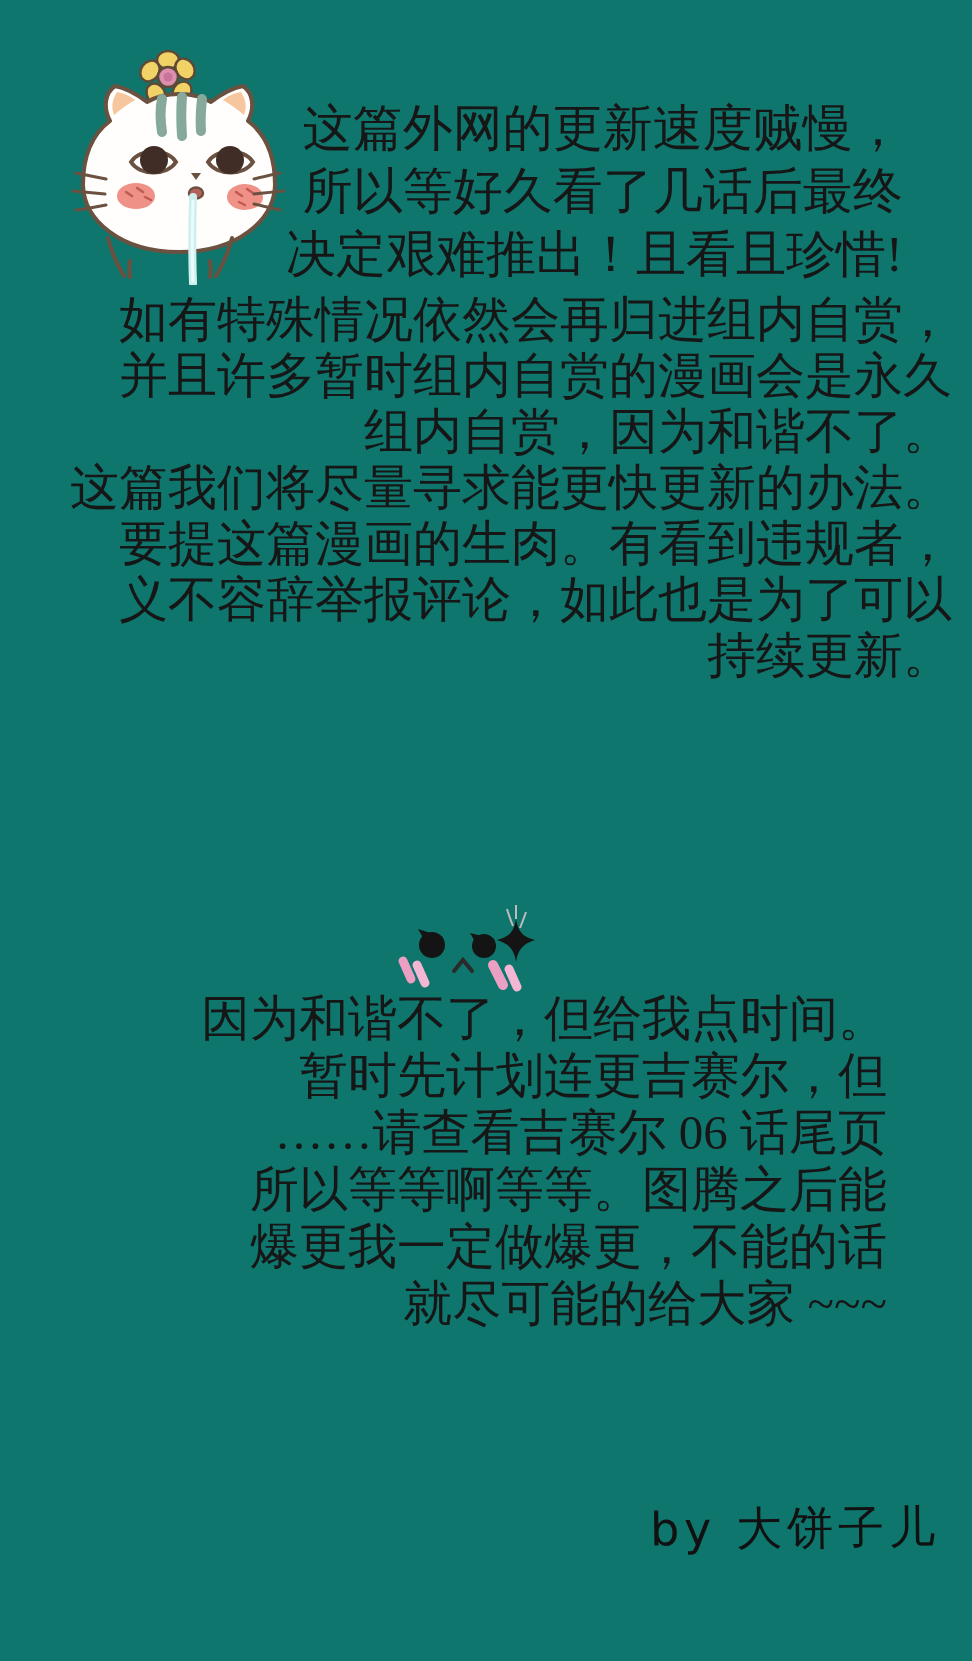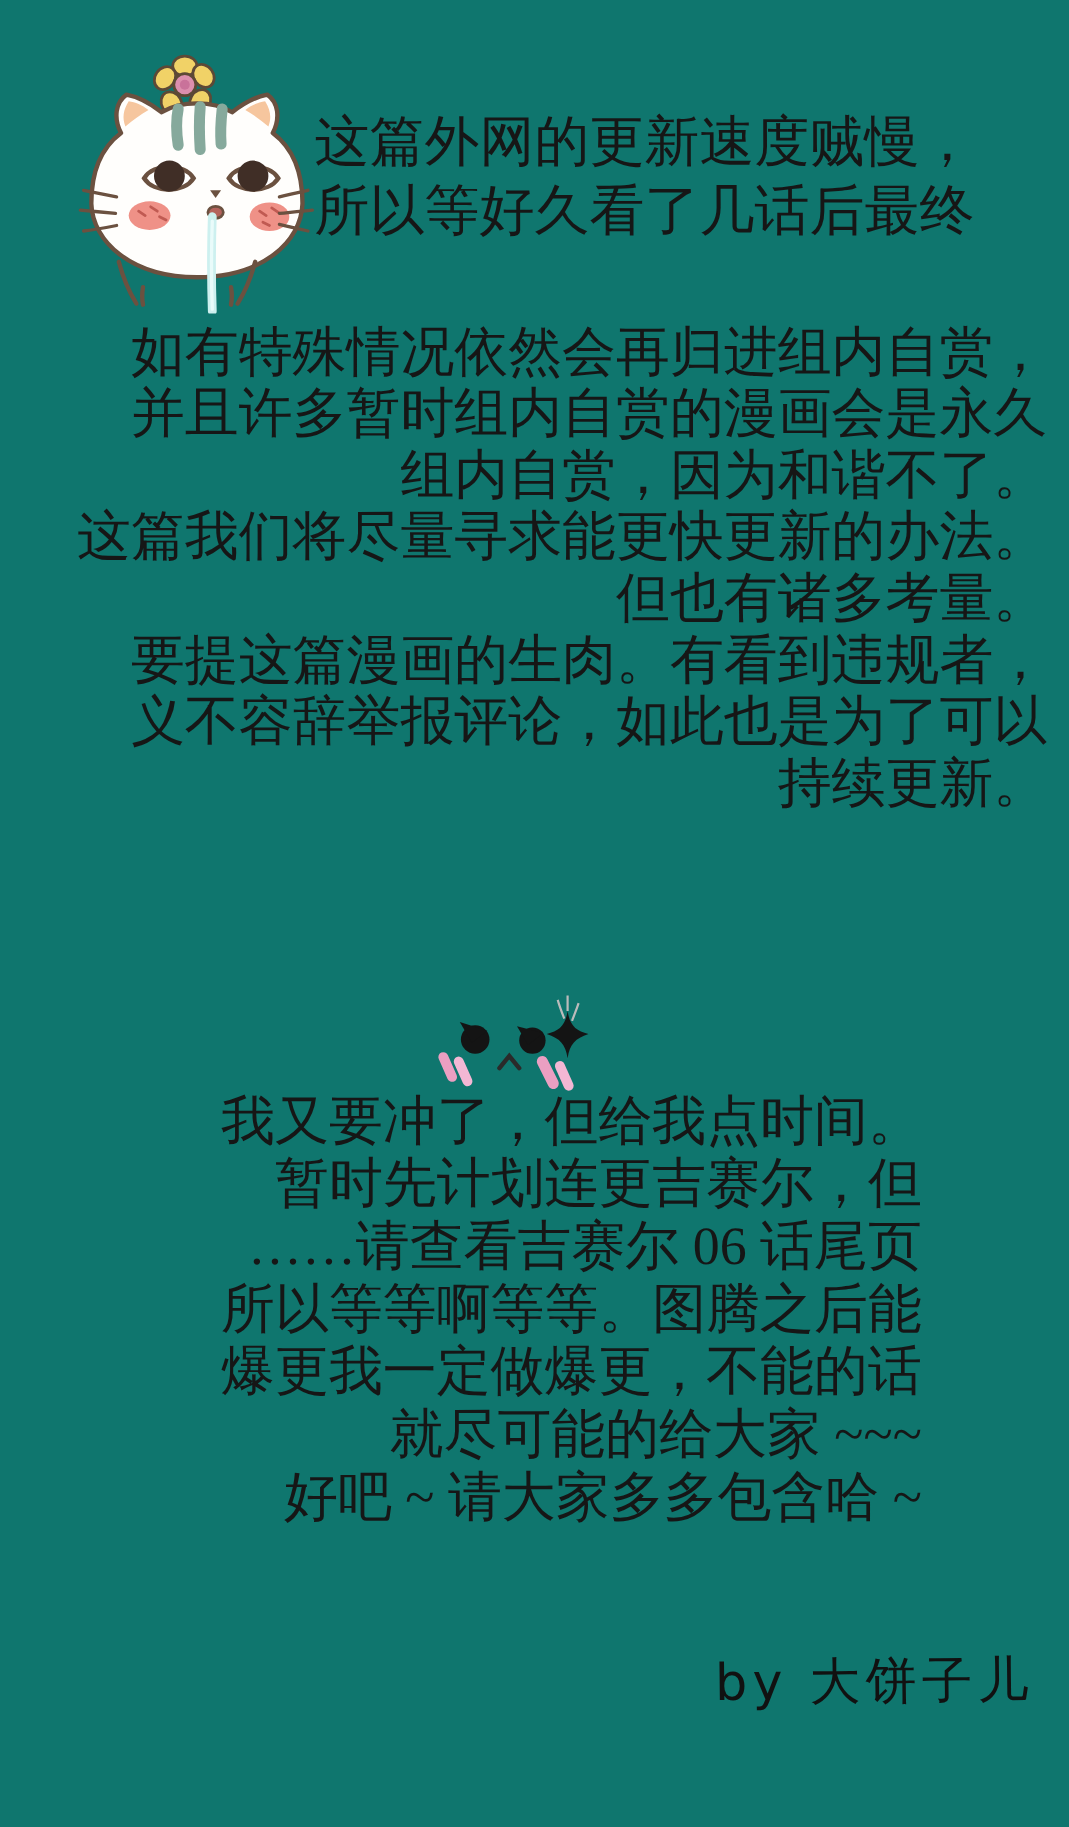--- a/index.html
+++ b/index.html
@@ -103,28 +103,28 @@
       <path d="M 40,193 C 44,208 49,220 56,231"></path>
       <path d="M 62,216 C 61,222 61,227 62,232"></path>
       <path d="M 164,193 C 160,208 155,220 148,231"></path>
       <path d="M 142,216 C 143,222 143,227 142,232"></path>
     </g>
   </svg>
 
   <div class="note top-note">
     <div class="ln">这篇外网的更新速度贼慢，</div>
     <div class="ln">所以等好久看了几话后最终</div>
+    <div class="ln">决定艰难推出！且看且珍惜!</div>
   </div>
 
   <div class="note main-note">
     <div class="ln">如有特殊情况依然会再归进组内自赏，</div>
     <div class="ln">并且许多暂时组内自赏的漫画会是永久</div>
     <div class="ln">组内自赏，因为和谐不了。</div>
     <div class="ln">这篇我们将尽量寻求能更快更新的办法。</div>
-    <div class="ln">但也有诸多考量。</div>
     <div class="ln">要提这篇漫画的生肉。有看到违规者，</div>
     <div class="ln">义不容辞举报评论，如此也是为了可以</div>
     <div class="ln">持续更新。</div>
   </div>
 
   <svg class="face" viewBox="0 0 170 110" aria-hidden="true">
     <g fill="none" stroke-width="2" stroke="#bbbbbb">
       <path d="M 122,16 C 124,23 126,28 128,33"></path>
       <path d="M 141,19 C 139,25 137,30 135,35"></path>
       <path d="M 131,12 C 131,18 131,22 131,26"></path>
@@ -139,24 +139,23 @@
     <path d="M 69,78 L 78,67 L 87,78" fill="none" stroke="#2a2a2a" stroke-width="4" stroke-linecap="round"></path>
     <g fill="none" stroke-linecap="round">
       <path d="M 18,68 L 26,86" stroke-width="9" stroke="#eb9fc2"></path>
       <path d="M 32,72 L 40,90" stroke-width="9" stroke="#f3b7d4"></path>
       <path d="M 108,72 L 118,92" stroke-width="10" stroke="#eb9fc2"></path>
       <path d="M 124,76 L 132,94" stroke-width="9" stroke="#f3b7d4"></path>
     </g>
   </svg>
 
   <div class="note plan-note">
-    <div class="ln">我又要冲了，但给我点时间。</div>
+    <div class="ln">因为和谐不了，但给我点时间。</div>
     <div class="ln">暂时先计划连更吉赛尔，但</div>
     <div class="ln">……请查看吉赛尔 06 话尾页</div>
     <div class="ln">所以等等啊等等。图腾之后能</div>
     <div class="ln">爆更我一定做爆更，不能的话</div>
     <div class="ln">就尽可能的给大家 ~~~</div>
-    <div class="ln">好吧 ~ 请大家多多包含哈 ~</div>
   </div>
 
   <div class="signature">by 大饼子儿</div>
 
 </div>
 
 </body></html>

